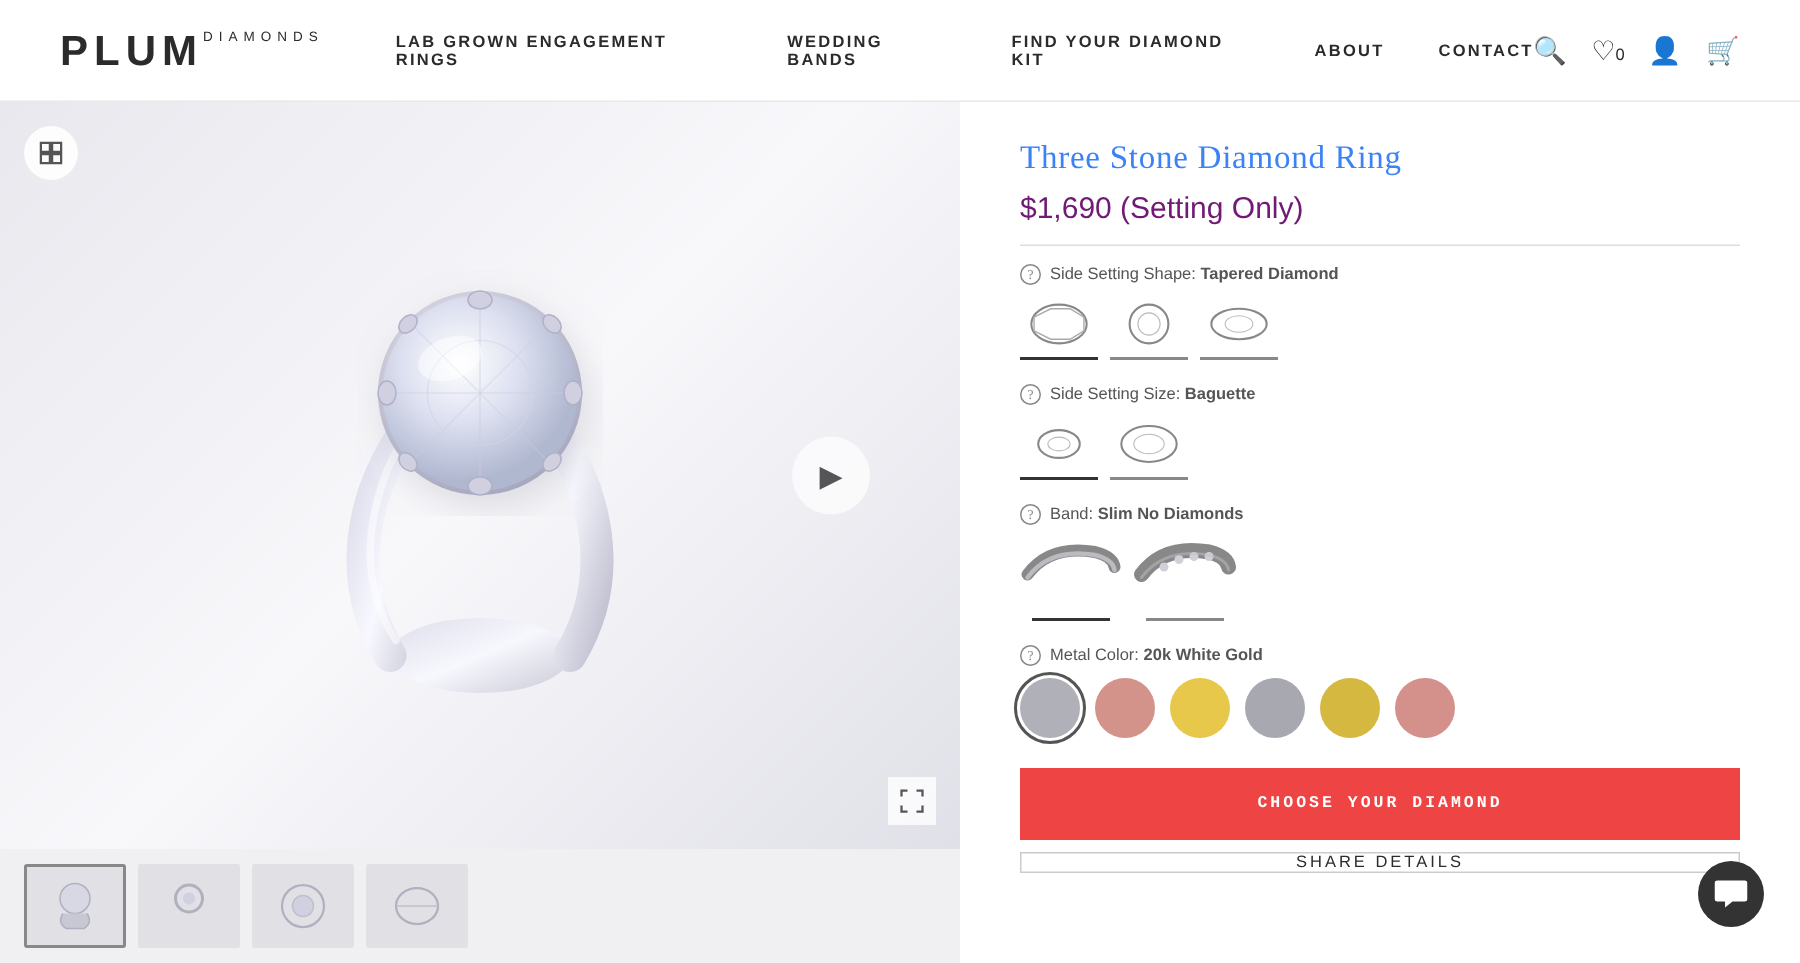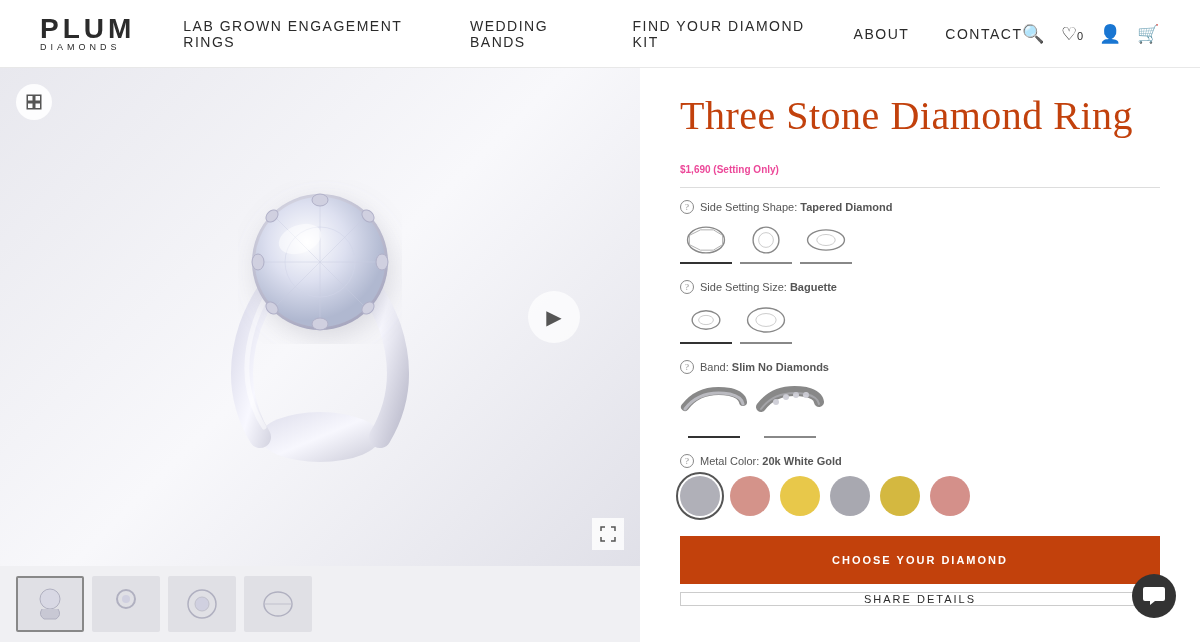--- a/index.html
+++ b/index.html
@@ -9,21 +9,21 @@
     .header {
       display: flex;
       align-items: center;
       padding: 0 40px;
       height: 68px;
       border-bottom: 1px solid #e8e8e8;
       background: #fff;
     }
     .logo-block {
       display: flex;
-      flex-direction: column;
+      flex-direction: row;
       margin-right: 48px;
       line-height: 1;
     }
     .logo-plum {
       font-size: 28px;
       font-weight: 700;
       letter-spacing: 4px;
       color: #2b2b2b;
       font-family: Arial, sans-serif;
     }
@@ -34,27 +34,27 @@
       text-align: left;
       font-family: Arial, sans-serif;
     }
     nav {
       display: flex;
       gap: 36px;
       flex: 1;
       align-items: center;
     }
     nav a {
-      font-size: 14px;
+      font-size: 11px;
       letter-spacing: 1.5px;
       text-transform: uppercase;
       color: #2b2b2b;
       text-decoration: none;
       font-family: Arial, sans-serif;
-      font-weight: 400;
+      font-weight: 700;
     }
     .header-icons {
       display: flex;
       align-items: center;
       gap: 16px;
     }
     .header-icon {
       font-size: 18px;
       color: #2b2b2b;
       cursor: pointer;
@@ -162,33 +162,33 @@
     }
 
     
     .product-right {
       flex: 1;
       padding: 24px 40px;
       overflow-y: auto;
       background: #fff;
     }
     .product-title {
-      font-size: 40px;
+      font-size: 22px;
       font-weight: 400;
-      color: #c2410c;
-      margin-bottom: 25px;
+      color: #3b82f6;
+      margin-bottom: 10px;
       font-family: Georgia, serif;
       letter-spacing: 0.5px;
     }
     .product-price {
-      font-size: 10px;
-      color: #ec4899;
+      font-size: 20px;
+      color: #701a75;
       margin-bottom: 4px;
       font-family: Arial, sans-serif;
-      font-weight: 700;
+      font-weight: 400;
     }
     .price-divider {
       border: none;
       border-top: 1px solid #ddd;
       margin: 12px 0;
     }
 
     
     .option-row {
       margin-bottom: 16px;
@@ -259,29 +259,29 @@
       outline: 2px solid #555;
       outline-offset: 2px;
     }
 
     
     .cta-section {
       margin-top: 20px;
     }
     .btn-choose-diamond {
       width: 100%;
-      background: #c2410c;
+      background: #ef4444;
       color: #fff;
       border: none;
       padding: 18px;
       font-size: 11px;
       letter-spacing: 2px;
       text-transform: uppercase;
       cursor: pointer;
-      font-family: Liberation Sans, sans-serif;
+      font-family: Liberation Mono, monospace;
       font-weight: 600;
     }
     .btn-share-details {
       width: 100%;
       background: #fff;
       color: #2b2b2b;
       border: 1px solid #ccc;
       font-size: 11px;
       letter-spacing: 2px;
       text-transform: uppercase;

